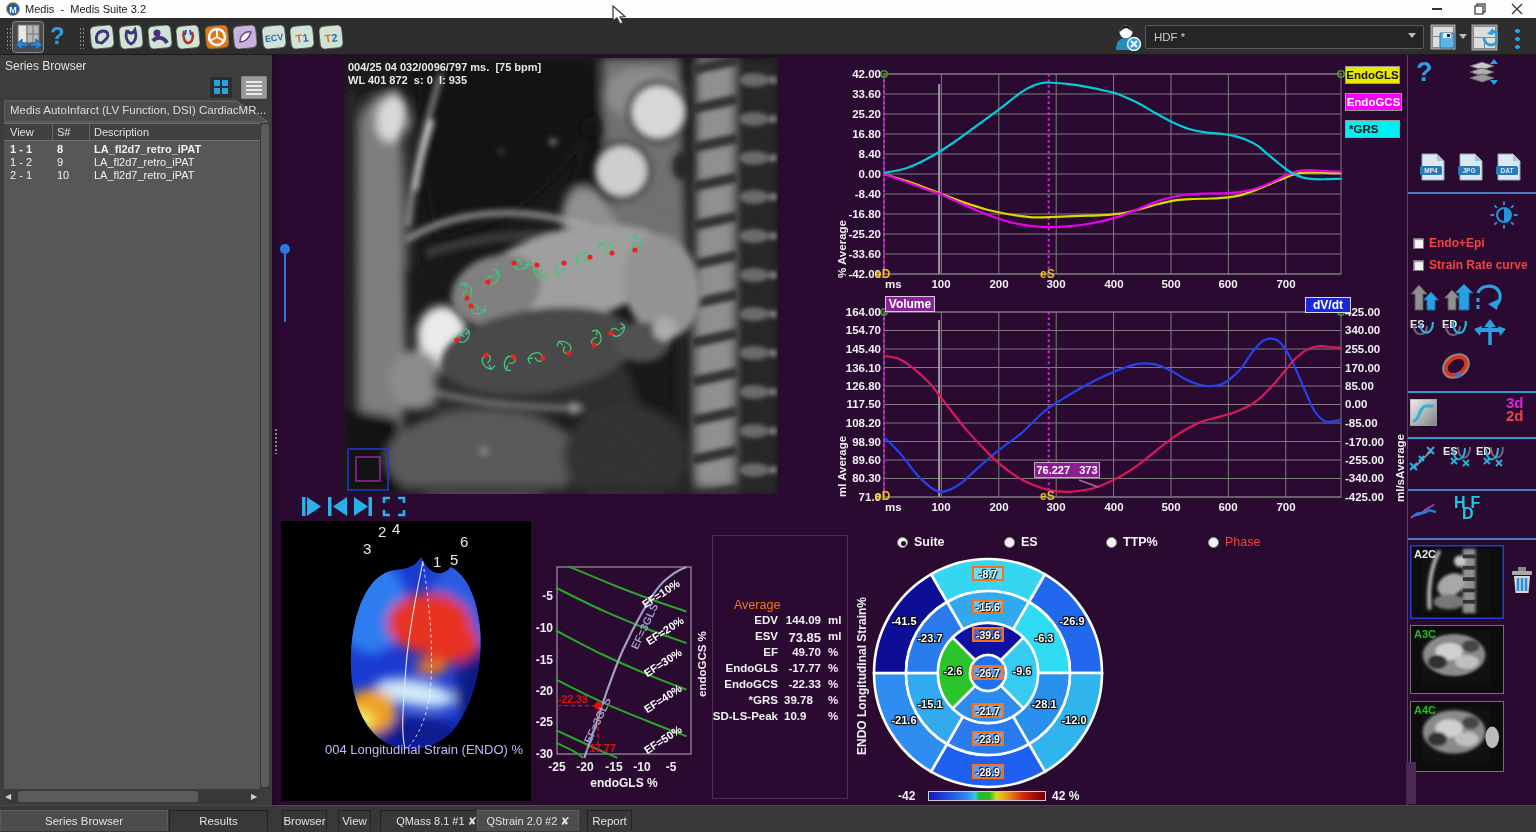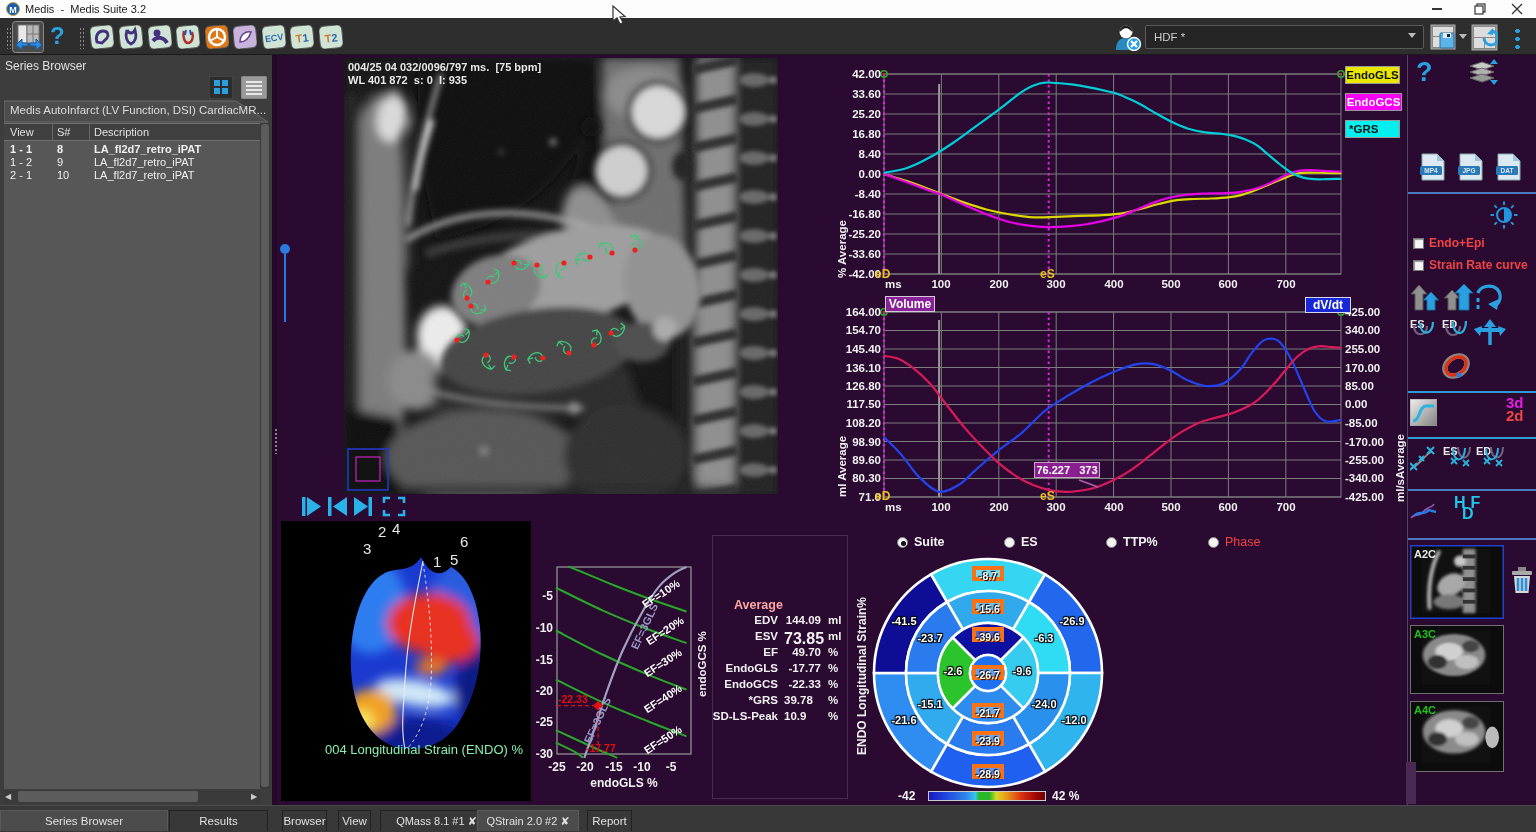--- a/index.html
+++ b/index.html
@@ -5,21 +5,21 @@
 body { width:1536px; height:832px; overflow:hidden; font-family:"Liberation Sans", sans-serif; background:#2b0a32; position:relative; }
 .abs { position:absolute; }
 .ax { font:bold 11.5px "Liberation Sans"; fill:#f0f0f0; }
 .axy { font:bold 12px "Liberation Sans"; fill:#e8c020; }
 .efax { font:bold 12px "Liberation Sans"; fill:#f0f0f0; }
 .efl { font:bold 11px "Liberation Sans"; fill:#ffffff; }
 .efg { font:bold 11px "Liberation Sans"; fill:#9a9ac8; }
 .redl { font:bold 10.5px "Liberation Sans"; fill:#e01010; }
 .mritxt { font:bold 11px "Liberation Sans"; fill:#e8e8e8; }
 .sbt { font:bold 11px "Liberation Sans"; fill:#e8e8e8; }
-.bbox { position:absolute; width:32px; height:15px; background:rgba(205,225,240,0.42); border:4px solid #f97316; color:#fff; font:bold 10.5px "Liberation Sans"; text-align:center; line-height:13px; text-shadow:1px 1px 1px #000, -1px -1px 1px #000; }
+.bbox { position:absolute; width:32px; height:15px; background:rgba(205,225,240,0.42); border:2px solid #f97316; color:#fff; font:bold 10.5px "Liberation Sans"; text-align:center; line-height:13px; text-shadow:1px 1px 1px #000, -1px -1px 1px #000; }
 .blab { position:absolute; width:34px; color:#fff; font:bold 11px "Liberation Sans"; text-align:center; text-shadow:1px 1px 1px #000, -1px 1px 1px #000, 1px -1px 1px #000, -1px -1px 1px #000; }
 .cbx { width:11px; height:11px; background:#f4f4f4; border:1px solid #777; box-shadow:inset 1px 1px 1px #999; }
 .cbl { font:bold 12px "Liberation Sans"; color:#ef4444; }
 .vlab { position:absolute; font:bold 11.5px "Liberation Sans"; color:#f0f0f0; transform:rotate(-90deg); transform-origin:left top; white-space:nowrap; }
 .tab { position:absolute; top:810px; height:21px; background:#383838; border:1px solid #222; border-bottom:none; color:#e0e0e0; font-size:11.5px; text-align:center; line-height:20px; }
 .srow { position:absolute; left:0; width:256px; height:13px; color:#f0f0f0; font-size:11px; }
 .srow span { position:absolute; }
 </style></head><body>
 <div class="abs" style="left:0;top:0;width:1536px;height:18px;background:#fdfdfd"></div>
 <svg class="abs" style="left:6px;top:2px" width="14" height="14">
@@ -386,21 +386,21 @@
     </g>
     <path d="M142,40 C134,80 126,120 124,160 C122,190 120,210 124,228" fill="none" stroke="#e8e8e8" stroke-width="1.1"></path>
     <path d="M142,42 C148,80 152,120 150,160 C148,190 140,212 126,228" fill="none" stroke="#ffffff" stroke-width="0.8" stroke-dasharray="3,3"></path>
   </svg>
 <div class="abs" style="left:378px;top:523px;font-size:15px;color:#e8e8e8">2</div>
 <div class="abs" style="left:392px;top:520px;font-size:15px;color:#e8e8e8">4</div>
 <div class="abs" style="left:363px;top:540px;font-size:15px;color:#e8e8e8">3</div>
 <div class="abs" style="left:460px;top:533px;font-size:15px;color:#e8e8e8">6</div>
 <div class="abs" style="left:433px;top:553px;font-size:15px;color:#e8e8e8">1</div>
 <div class="abs" style="left:450px;top:551px;font-size:15px;color:#e8e8e8">5</div>
-<div class="abs" style="left:299px;top:742px;width:250px;height:16px;font-size:13px;color:#86efac;text-align:center">004 Longitudinal Strain (ENDO) %</div>
+<div class="abs" style="left:299px;top:742px;width:250px;height:16px;font-size:13px;color:#c4b5fd;text-align:center">004 Longitudinal Strain (ENDO) %</div>
 <svg class="abs" style="left:535px;top:550px;overflow:visible" width="190" height="250">
     <rect x="22" y="17" width="134" height="187" fill="none" stroke="#999" stroke-width="1.2"></rect>
     <path d="M33.4,16.3 C40.9,19.4 64.6,29.5 78.8,35.2 C93.0,40.8 106.4,45.9 118.6,50.3 C130.7,54.7 146.0,59.7 151.5,61.6" fill="none" stroke="#28a828" stroke-width="2"></path>
     <path d="M20.9,37.7 C28.6,41.5 52.1,53.4 67.4,60.4 C82.8,67.3 98.9,73.8 112.9,79.3 C126.9,84.7 145.1,90.8 151.5,93.1" fill="none" stroke="#28a828" stroke-width="2"></path>
     <path d="M20.9,80.5 C28.6,84.5 52.1,97.1 67.4,104.5 C82.8,111.8 98.9,118.7 112.9,124.6 C126.9,130.5 145.1,137.2 151.5,139.7" fill="none" stroke="#28a828" stroke-width="2"></path>
     <path d="M20.9,129.7 C28.6,133.4 52.1,145.4 67.4,152.3 C82.8,159.3 98.9,165.6 112.9,171.2 C126.9,176.9 145.1,183.8 151.5,186.4" fill="none" stroke="#28a828" stroke-width="2"></path>
     <path d="M20.9,180.1 C27.7,183.2 51.5,194.3 61.8,199.0 C72.0,203.6 78.8,206.3 82.2,207.8" fill="none" stroke="#28a828" stroke-width="2"></path>
     <path d="M20.9,192.7 C24.1,194.2 35.6,199.6 40.2,202.1 C44.7,204.6 46.8,206.8 48.1,207.8" fill="none" stroke="#28a828" stroke-width="2"></path>
     <path d="M49.3,207.8 C51.0,202.9 55.7,189.9 59.5,178.8 C63.3,167.7 67.3,154.1 72.0,141.0 C76.7,127.9 82.0,113.2 87.9,100.0 C93.8,86.9 101.1,72.9 107.2,62.2 C113.3,51.6 118.7,43.0 124.2,36.4 C129.7,29.8 135.6,25.8 140.1,22.6 C144.7,19.3 149.6,17.8 151.5,16.9" fill="none" stroke="#a0a0c0" stroke-width="2.2"></path>
     <line x1="22" y1="155.7" x2="63.1" y2="155.7" stroke="#e01010" stroke-width="1.3" stroke-dasharray="4,3"></line>
@@ -423,26 +423,26 @@
     <text x="128" y="47" class="efl" transform="rotate(-33 128 47)" text-anchor="middle">EF=10%</text>
     <text x="132" y="84" class="efl" transform="rotate(-33 132 84)" text-anchor="middle">EF=20%</text>
     <text x="130" y="116" class="efl" transform="rotate(-33 130 116)" text-anchor="middle">EF=30%</text>
     <text x="130" y="152" class="efl" transform="rotate(-33 130 152)" text-anchor="middle">EF=40%</text>
     <text x="130" y="193" class="efl" transform="rotate(-33 130 193)" text-anchor="middle">EF=50%</text>
     <text x="113" y="78" class="efg" transform="rotate(-65 113 78)" text-anchor="middle">EF=3GLS</text>
     <text x="66" y="172" class="efg" transform="rotate(-65 66 172)" text-anchor="middle">EF=3GLS</text>
   </svg>
 <div class="vlab" style="left:696px;top:697px">endoGCS %</div>
 <div class="abs" style="left:712px;top:535px;width:136px;height:264px;border:1px solid #4a2c52"></div>
-<div class="abs" style="left:734px;top:598px;font-size:12.5px;font-weight:bold;color:#fca5a5">Average</div>
+<div class="abs" style="left:734px;top:598px;font-size:12.5px;font-weight:normal;color:#f97316">Average</div>
 <div class="abs" style="left:698px;top:614px;width:80px;text-align:right;font-size:11.5px;font-weight:bold;color:#f0f0f0;white-space:nowrap">EDV</div>
 <div class="abs" style="left:784px;top:614px;width:37px;text-align:right;font-size:11.5px;font-weight:bold;color:#f0f0f0">144.09</div>
 <div class="abs" style="left:828px;top:614px;font-size:11.5px;font-weight:bold;color:#f0f0f0">ml</div>
 <div class="abs" style="left:698px;top:630px;width:80px;text-align:right;font-size:11.5px;font-weight:bold;color:#f0f0f0;white-space:nowrap">ESV</div>
-<div class="abs" style="left:784px;top:630px;width:37px;text-align:right;font-size:16px;font-weight:bold;color:#f0f0f0">73.85</div>
+<div class="abs" style="left:784px;top:630px;width:37px;text-align:right;font-size:13px;font-weight:bold;color:#f0f0f0">73.85</div>
 <div class="abs" style="left:828px;top:630px;font-size:11.5px;font-weight:bold;color:#f0f0f0">ml</div>
 <div class="abs" style="left:698px;top:646px;width:80px;text-align:right;font-size:11.5px;font-weight:bold;color:#f0f0f0;white-space:nowrap">EF</div>
 <div class="abs" style="left:784px;top:646px;width:37px;text-align:right;font-size:11.5px;font-weight:bold;color:#f0f0f0">49.70</div>
 <div class="abs" style="left:828px;top:646px;font-size:11.5px;font-weight:bold;color:#f0f0f0">%</div>
 <div class="abs" style="left:698px;top:662px;width:80px;text-align:right;font-size:11.5px;font-weight:bold;color:#f0f0f0;white-space:nowrap">EndoGLS</div>
 <div class="abs" style="left:784px;top:662px;width:37px;text-align:right;font-size:11.5px;font-weight:bold;color:#f0f0f0">-17.77</div>
 <div class="abs" style="left:828px;top:662px;font-size:11.5px;font-weight:bold;color:#f0f0f0">%</div>
 <div class="abs" style="left:698px;top:678px;width:80px;text-align:right;font-size:11.5px;font-weight:bold;color:#f0f0f0;white-space:nowrap">EndoGCS</div>
 <div class="abs" style="left:784px;top:678px;width:37px;text-align:right;font-size:11.5px;font-weight:bold;color:#f0f0f0">-22.33</div>
 <div class="abs" style="left:828px;top:678px;font-size:11.5px;font-weight:bold;color:#f0f0f0">%</div>
@@ -617,21 +617,21 @@
 <div class="bbox" style="left:972px;top:703px">-21.7</div>
 <div class="bbox" style="left:972px;top:731px">-23.9</div>
 <div class="bbox" style="left:972px;top:764px">-28.9</div>
 <div class="blab" style="left:887px;top:615px">-41.5</div>
 <div class="blab" style="left:913px;top:632px">-23.7</div>
 <div class="blab" style="left:1055px;top:615px">-26.9</div>
 <div class="blab" style="left:1027px;top:632px">-6.3</div>
 <div class="blab" style="left:936px;top:665px">-2.6</div>
 <div class="blab" style="left:1005px;top:665px">-9.6</div>
 <div class="blab" style="left:913px;top:698px">-15.1</div>
-<div class="blab" style="left:1027px;top:698px">-24.0</div>
+<div class="blab" style="left:1027px;top:698px">-28.1</div>
 <div class="blab" style="left:887px;top:714px">-21.6</div>
 <div class="blab" style="left:1057px;top:714px">-12.0</div>
 <div class="abs" style="left:928px;top:791px;width:118px;height:10px;border:1px solid #ccc;background:linear-gradient(90deg,#1818c0 0%,#2048dc 15%,#2f86ec 32%,#35c4f0 40%,#28b828 43%,#28b828 52%,#d8d820 58%,#e89018 68%,#d83010 80%,#a00808 92%,#700000 100%)"></div>
 <div class="abs" style="left:898px;top:789px;font-size:12px;font-weight:bold;color:#f0f0f0">-42</div>
 <div class="abs" style="left:1052px;top:789px;font-size:12px;font-weight:bold;color:#f0f0f0">42 %</div>
 <div class="abs" style="left:1407px;top:55px;width:1px;height:750px;background:#4a4a5e"></div>
 <div class="abs" style="left:1416px;top:57px;font-size:27px;font-weight:bold;color:#2aa0e0">?</div>
 <svg class="abs" style="left:1466px;top:58px" width="32" height="30">
 <g>
       <path d="M4,8 L16,4 L28,8 L16,12 Z" fill="#c8c8c8" stroke="#666"></path>

